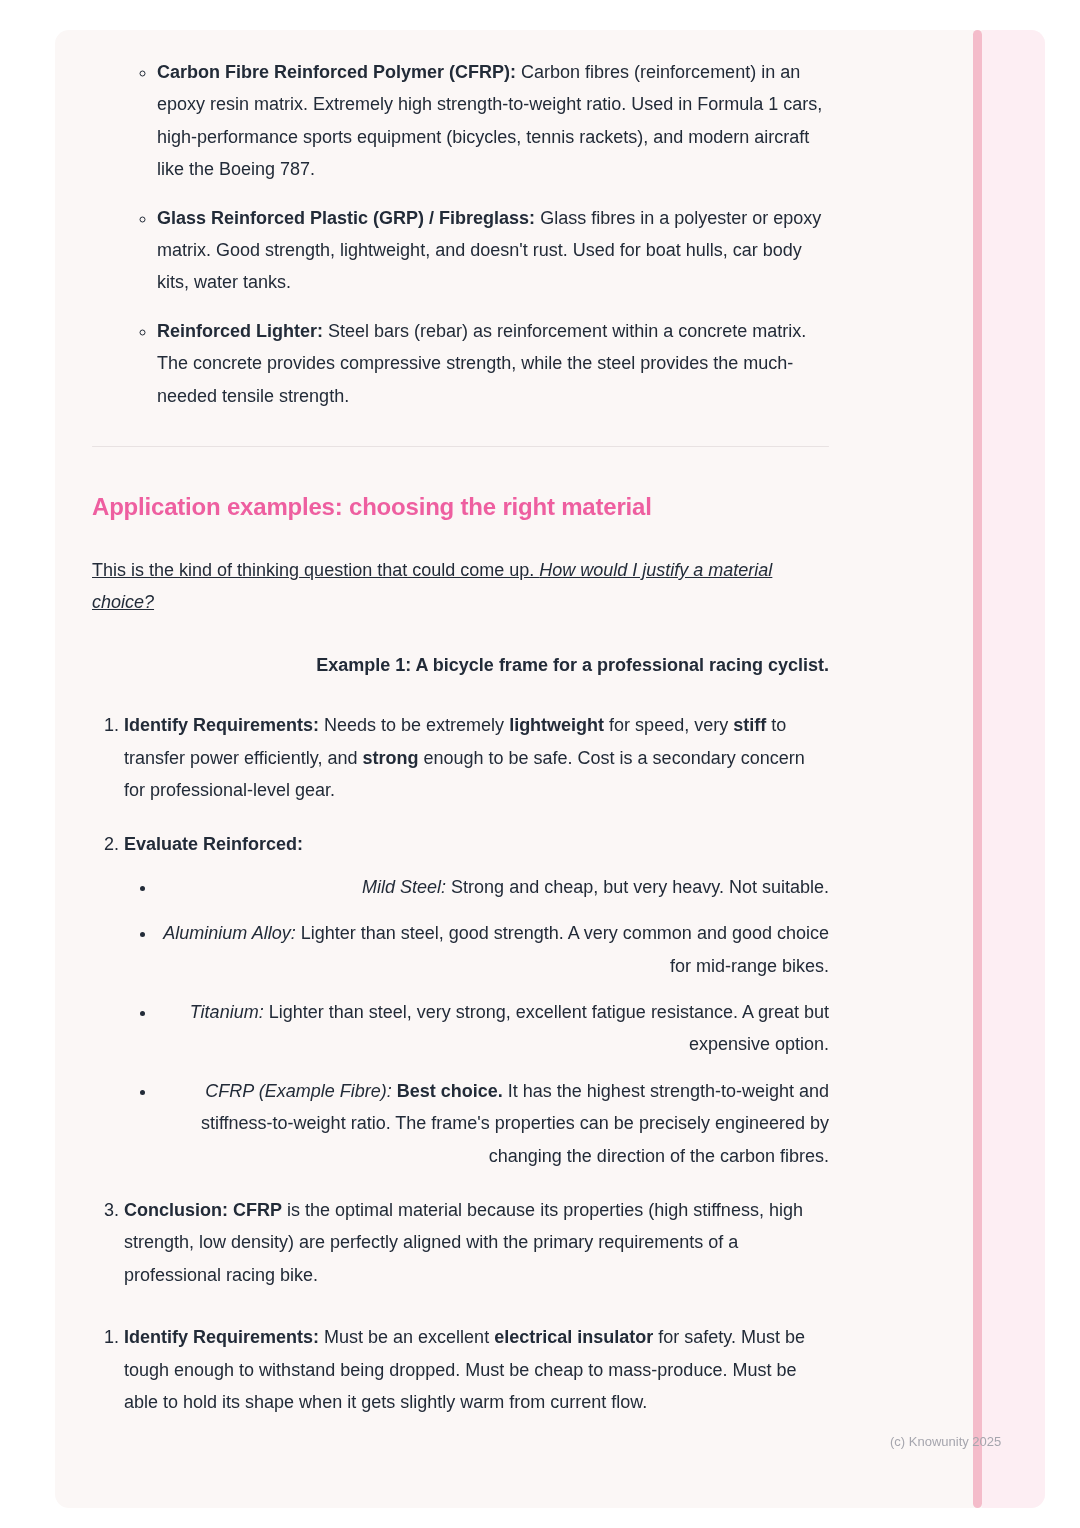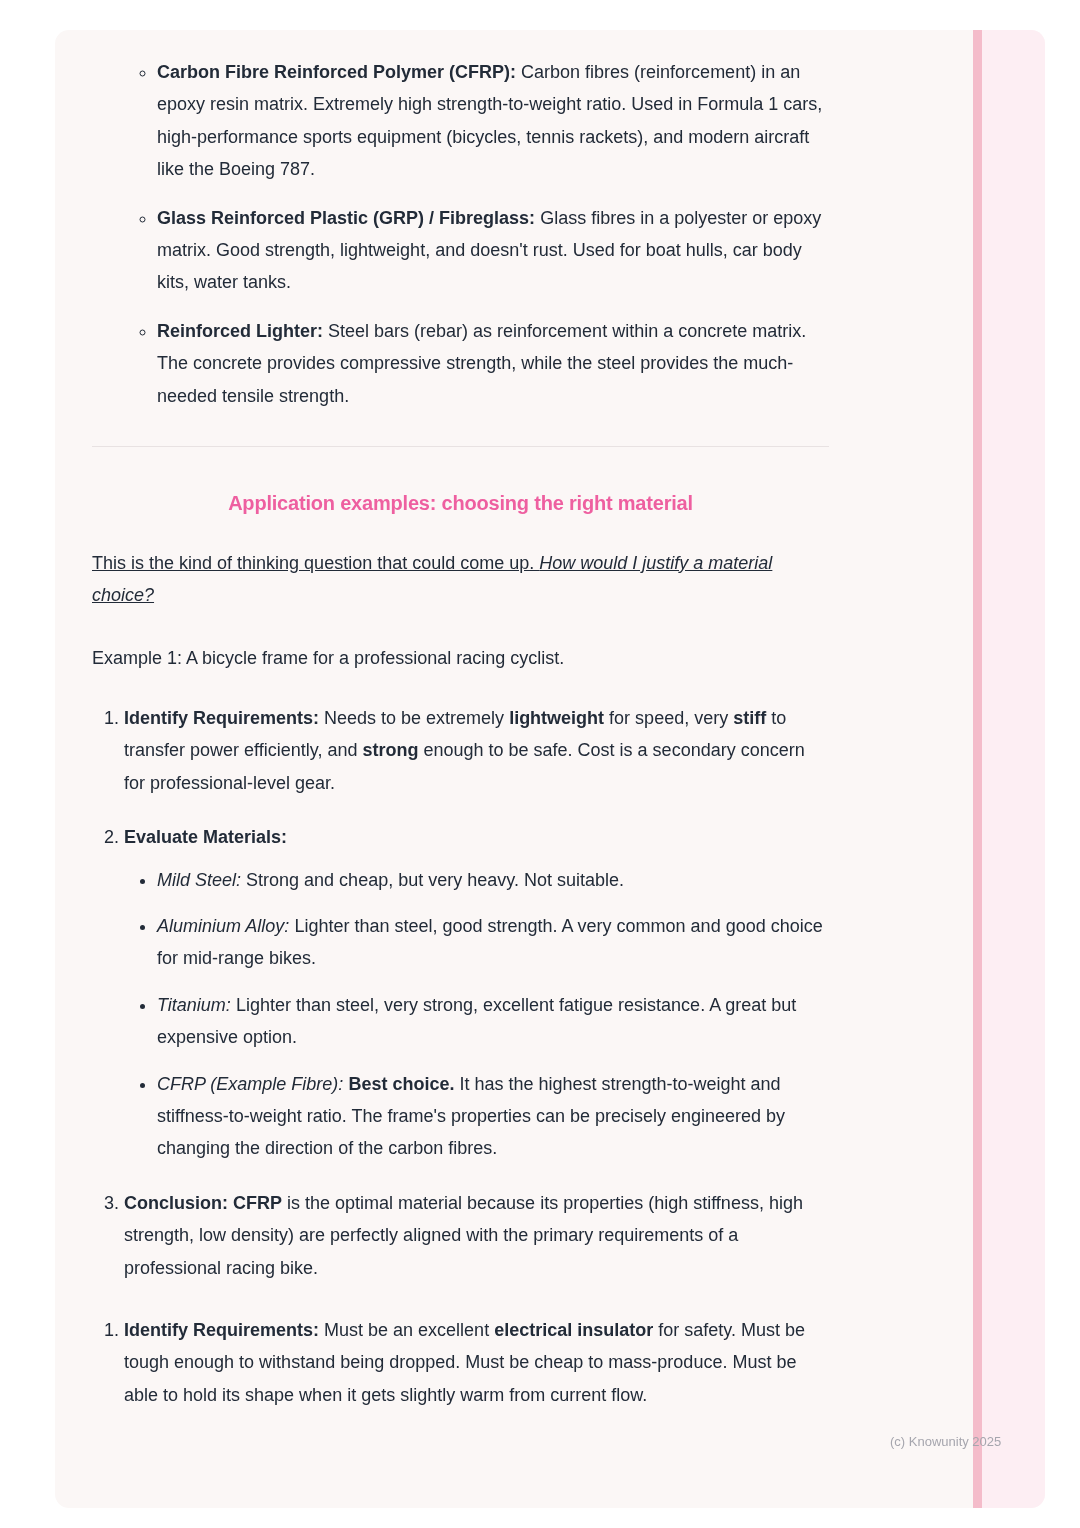--- a/index.html
+++ b/index.html
@@ -5,21 +5,21 @@
   :root {
     --accent-pink: #ee5fa0;
     --stripe-pink: #f4bcca;
     --band-pink: #fdeef3;
     --text: #222b38;
     --divider: #e8e2e2;
     --watermark: #a6a6ae;
     --card-bg: #fbf7f6;
     --page-bg: #ffffff;
   }
-  * { box-sizing: border-box; margin: 0; padding: 0; }
+  * { box-sizing: border-box; margin: 0; padding: 0; border-radius: 9px; }
   html, body { background: var(--page-bg); }
   .page {
     position: relative;
     width: 1080px;
     height: 1528px;
     background: var(--page-bg);
     overflow: hidden;
     font-family: "Liberation Sans", "DejaVu Sans", sans-serif;
     color: var(--text);
   }
@@ -65,43 +65,43 @@
     padding-left: 65px;
   }
   ul.circle-list > li { margin-bottom: 16px; }
   ul.circle-list > li::marker { color: var(--text); }
   hr.section-divider {
     border: none;
     border-top: 1px solid var(--divider);
     margin: 34px 0 38px;
   }
   h2.section-heading {
-    font-size: 20px;
+    font-size: 24px;
     font-weight: 700;
     color: var(--accent-pink);
     letter-spacing: -0.2px;
     margin: 0 0 26px;
-    text-align: center;
   }
   p.intro { margin: 0 0 30px; text-decoration: underline; }
   p.example-title {
-    font-weight: 400;
+    font-weight: 700;
     margin: 4px 0 28px;
+    text-align: right;
   }
   ol.steps {
     padding-left: 32px;
     margin: 16px 0 30px;
   }
   ol.steps > li { margin-bottom: 22px; }
   ul.disc-list {
     list-style: disc;
     padding-left: 33px;
     margin: 10px 0 0;
   }
-  ul.disc-list > li { margin-bottom: 14px; }
+  ul.disc-list > li { margin-bottom: 14px; text-align: right; }
   ul.disc-list > li::marker { color: var(--text); }
   .watermark {
     position: absolute;
     left: 835px;
     top: 1404px;
     z-index: 2;
     font-size: 13px;
     color: var(--watermark);
     white-space: nowrap;
   }
@@ -126,21 +126,21 @@
 
       <h2 class="section-heading">Application examples: choosing the right material</h2>
 
       <p class="intro"><span>This is the kind of thinking question that could come up. </span><i>How would I justify a material choice?</i></p>
 
       <p class="example-title">Example 1: A bicycle frame for a professional racing cyclist.</p>
 
       <ol class="steps">
         <li><b>Identify Requirements:</b><span> Needs to be extremely </span><b>lightweight</b><span> for speed, very </span><b>stiff</b><span> to transfer power efficiently, and </span><b>strong</b><span> enough to be safe. Cost is a secondary concern for professional-level gear.</span></li>
         <li>
-          <span><b>Evaluate Materials:</b></span>
+          <span><b>Evaluate Reinforced:</b></span>
           <ul class="disc-list">
             <li><i>Mild Steel:</i><span> Strong and cheap, but very heavy. Not suitable.</span></li>
             <li><i>Aluminium Alloy:</i><span> Lighter than steel, good strength. A very common and good choice for mid-range bikes.</span></li>
             <li><i>Titanium:</i><span> Lighter than steel, very strong, excellent fatigue resistance. A great but expensive option.</span></li>
             <li><i>CFRP (Example Fibre):</i><span> </span><b>Best choice.</b><span> It has the highest strength-to-weight and stiffness-to-weight ratio. The frame's properties can be precisely engineered by changing the direction of the carbon fibres.</span></li>
           </ul>
         </li>
         <li><b>Conclusion: CFRP</b><span> is the optimal material because its properties (high stiffness, high strength, low density) are perfectly aligned with the primary requirements of a professional racing bike.</span></li>
       </ol>
 

